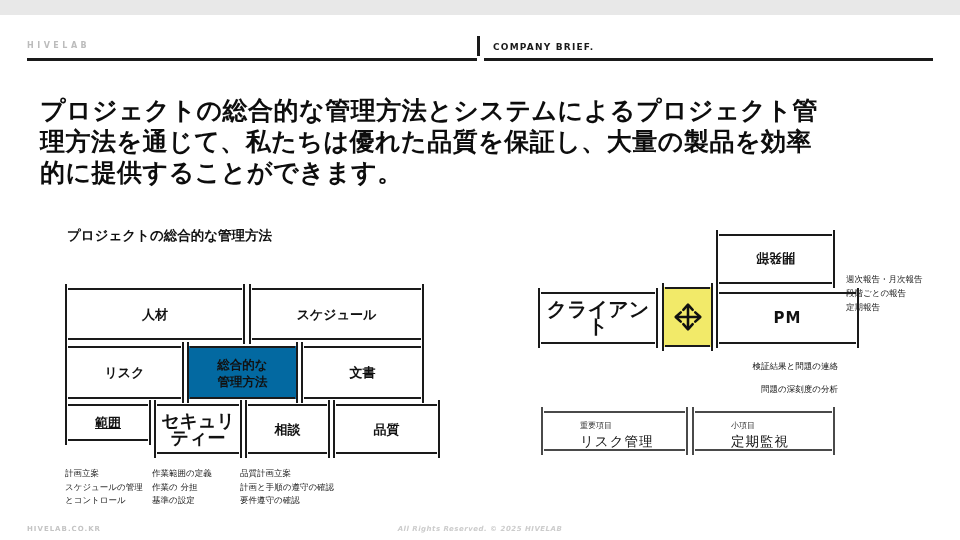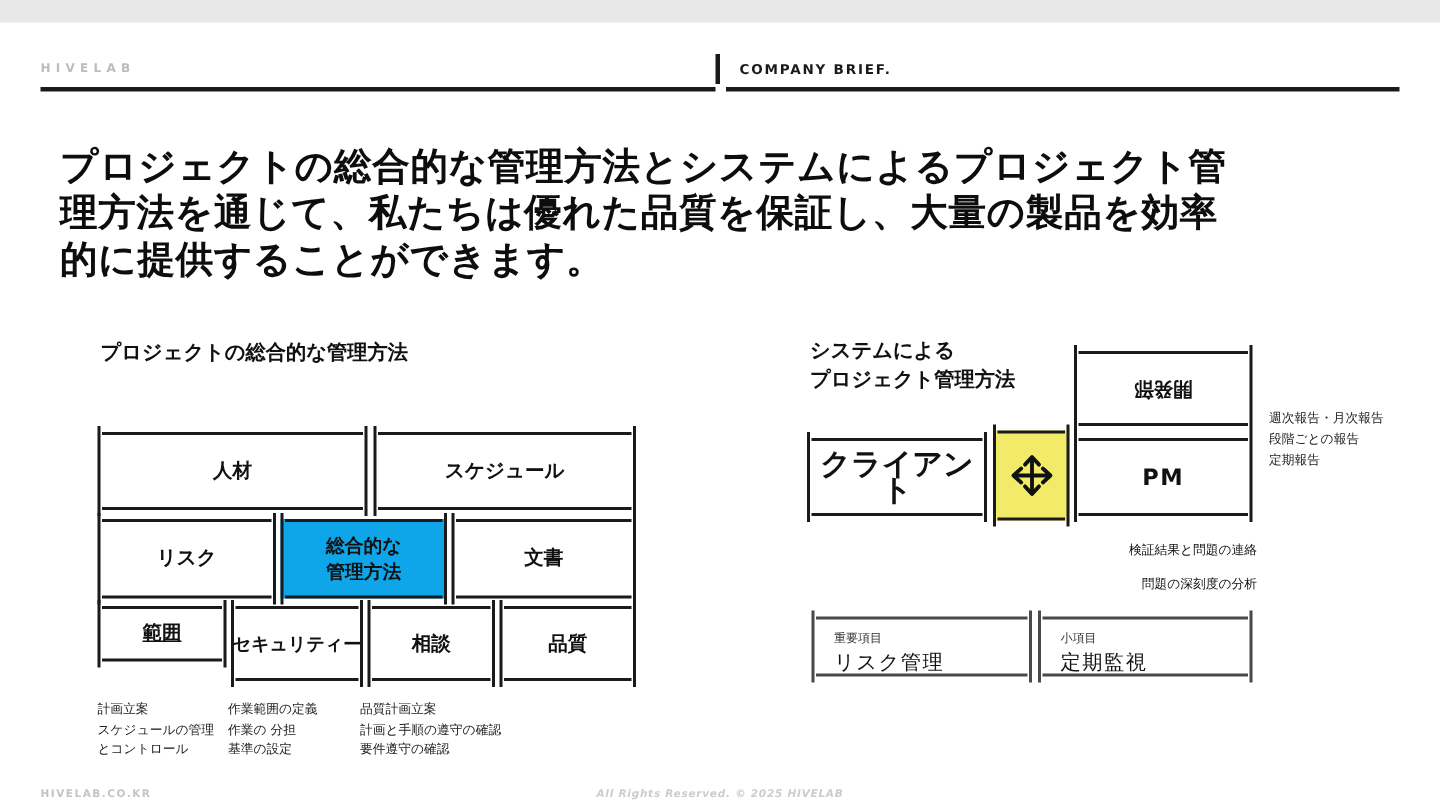--- a/index.html
+++ b/index.html
@@ -30,28 +30,28 @@
   .bx::before { content:""; position:absolute; top:-4px; bottom:-4px; left:0; right:0;
                 border-left:2.5px solid var(--bc); border-right:2.5px solid var(--bc); }
   .bx::after  { content:""; position:absolute; top:0; bottom:0; left:3px; right:3px;
                 border-top:2.5px solid var(--bc); border-bottom:2.5px solid var(--bc); }
   .bx .lbl { display:flex; align-items:center; justify-content:center; height:100%;
              font-size:13px; font-weight:700; text-align:center; line-height:17px; }
 
   .sec-title { position:absolute; font-size:13.5px; font-weight:700; line-height:19px; color:#111; }
   .note { position:absolute; font-size:8.5px; line-height:13.5px; color:#222; }
 
-  .bx-blue   { background:#0ea5e9;font-family:Liberation Serif, serif; }
+  .bx-blue   { background:#0369a1; }
   .bx-yellow { background:#F2EA69; }
   .rot { transform:rotate(180deg); }
 
   .flow-note { position:absolute; left:538px; width:300px; text-align:right;
                font-size:8.5px; font-weight:500; color:#111; }
 
-  .tagbox .inner { padding:9px 0 0 15px; height:100%; }
+  .tagbox .inner { padding:9px 0 0 39px; height:100%; }
   .tagbox .tag   { font-size:8px; color:#333; }
   .tagbox .big   { font-size:13.5px; font-weight:400; margin-top:2px; letter-spacing:1px; }
 
   
   .foot-left   { position:absolute; left:27px; top:510px; font-size:7px; font-weight:700;
                  letter-spacing:1px; color:#c4c4c4; }
   .foot-center { position:absolute; left:0; top:510px; width:960px; text-align:center;
                  font-size:7px; font-weight:700; letter-spacing:.5px; color:#cccccc;font-style:italic; }
   .accent-bar  { position:absolute; left:30px; top:535px; width:27px; height:5px; background:#29ABE2; }
 </style>
@@ -87,41 +87,39 @@
 管理方法</div>
   </div>
   <div class="bx" style="left:301px; top:331px; width:123px; height:53px;">
     <div class="lbl">文書</div>
   </div>
 
   <div class="bx" style="left:65px; top:389px; width:86px; height:37px;text-decoration:underline;">
     <div class="lbl">範囲</div>
   </div>
   <div class="bx" style="left:154px; top:389px; width:88px; height:50px;">
-    <div class="lbl" style="font-size:12px;">セキュリティー</div>
+    <div class="lbl" style="font-size:18px;">セキュリティー</div>
   </div>
   <div class="bx" style="left:245px; top:389px; width:85px; height:50px;">
     <div class="lbl">相談</div>
   </div>
-  <div class="bx" style="left:333px; top:389px; width:91px; height:50px;">
+  <div class="bx" style="left:333px; top:389px; width:107px; height:50px;">
     <div class="lbl">品質</div>
   </div>
 
   <div class="note pre" style="left:65px; top:452px; width:86px;">計画立案
 スケジュールの管理
 とコントロール</div>
   <div class="note pre" style="left:152px; top:452px; width:88px;">作業範囲の定義
 作業の 分担
 基準の設定</div>
   <div class="note pre" style="left:240px; top:452px; width:140px;">品質計画立案
 計画と手順の遵守の確認
 要件遵守の確認</div>
 
-  <div class="sec-title pre" style="left:540px; top:210px;">システムによる
-プロジェクト管理方法</div>
 
   <div class="bx" style="left:716px; top:219px; width:119px; height:50px;">
     <div class="lbl rot">開発部</div>
   </div>
 
   <div class="bx" style="left:538px; top:277px; width:120px; height:52px;">
     <div class="lbl" style="font-size:20px;">クライアント</div>
   </div>
 
   <div class="bx bx-yellow" style="left:662px; top:272px; width:51px; height:60px;">
@@ -132,21 +130,21 @@
           <line x1="7" y1="20" x2="33" y2="20"></line>
           <polyline points="14.5,11.5 20,5.5 25.5,11.5"></polyline>
           <polyline points="14.5,28.5 20,34.5 25.5,28.5"></polyline>
           <polyline points="11.5,14.5 5.5,20 11.5,25.5"></polyline>
           <polyline points="28.5,14.5 34.5,20 28.5,25.5"></polyline>
         </g>
       </svg>
     </div>
   </div>
 
-  <div class="bx" style="left:716px; top:277px; width:119px; height:52px;">
+  <div class="bx" style="left:716px; top:277px; width:143px; height:52px;">
     <div class="lbl" style="font-size:15px; letter-spacing:1px;">PM</div>
   </div>
 
   <div class="note pre" style="left:846px; top:257px; width:110px; line-height:14px;">週次報告・月次報告
 段階ごとの報告
 定期報告</div>
 
   <div class="flow-note" style="top:346px;">検証結果と問題の連絡</div>
   <div class="flow-note" style="top:369px;">問題の深刻度の分析</div>
 

